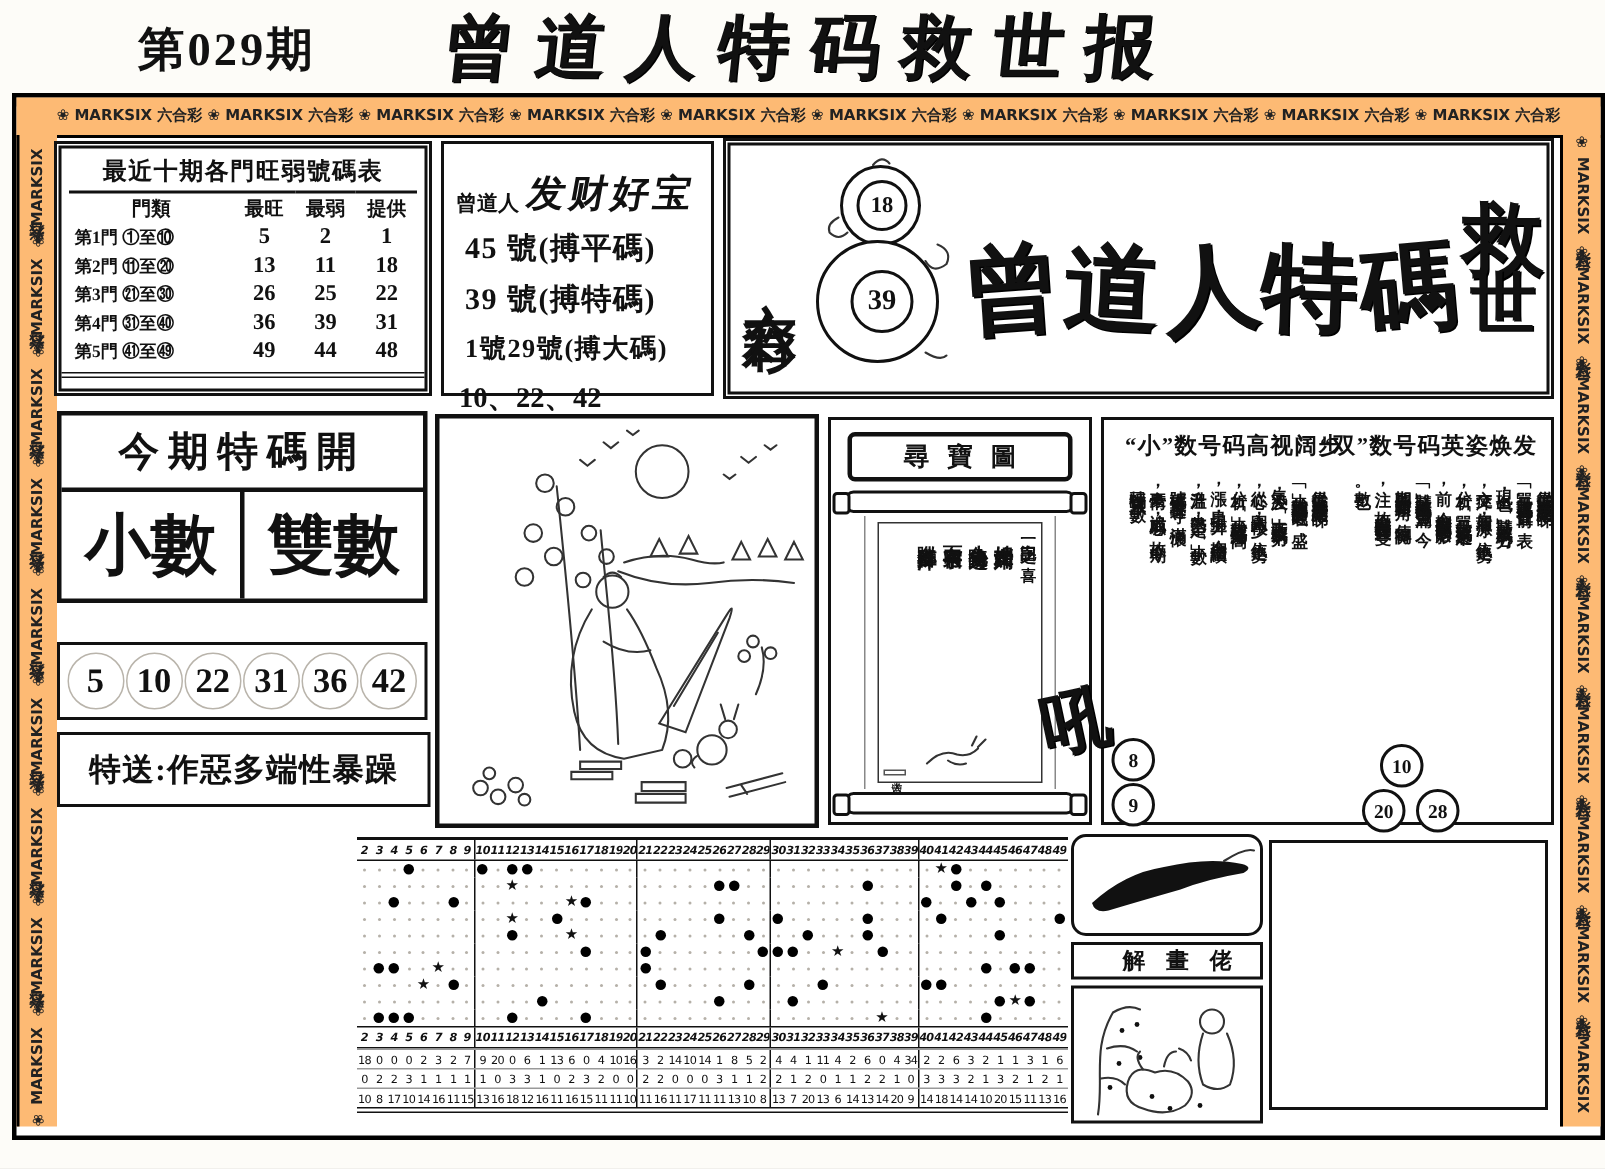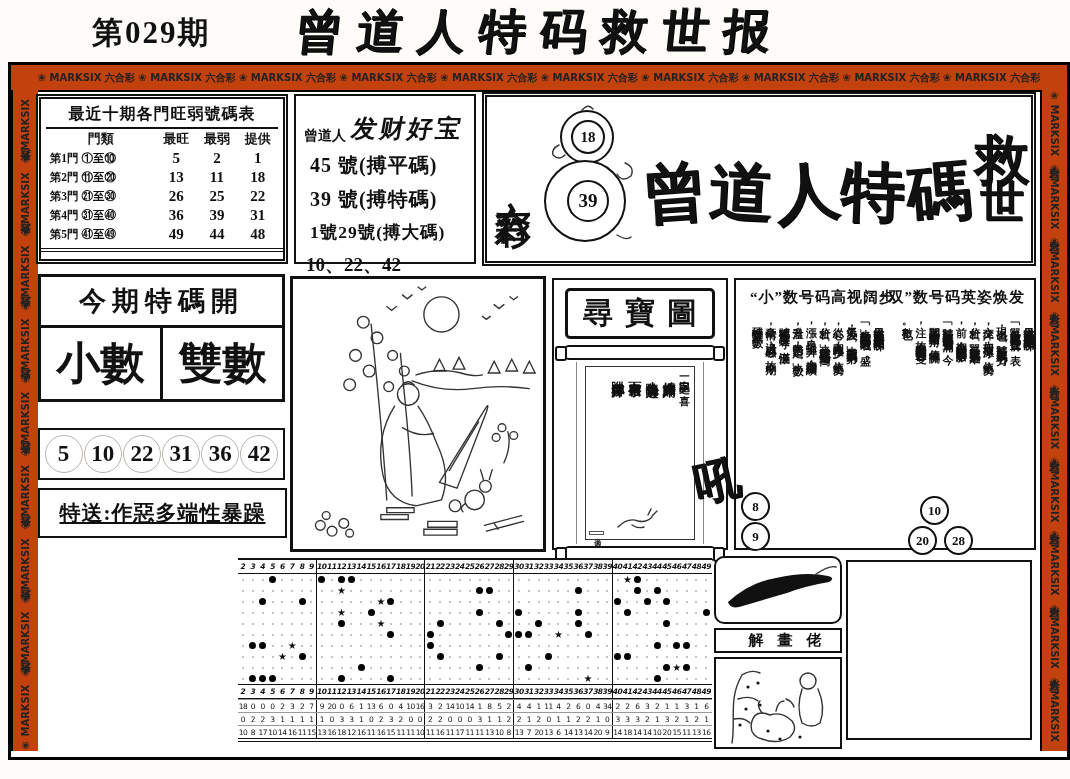--- a/index.html
+++ b/index.html
@@ -6,21 +6,21 @@
   #page{position:relative;width:1070px;height:779px;background:#fdfcf8;overflow:hidden;
         font-family:"Liberation Serif","DejaVu Serif",serif;color:#111;}
   
   .issue{position:absolute;left:92px;top:12px;font-size:31px;font-weight:700;letter-spacing:2px;}
   .big-title{position:absolute;left:250px;top:0px;width:580px;text-align:center;
              font-size:47px;font-weight:900;letter-spacing:14px;transform:skewX(-6deg);
              text-shadow:1px 1px 0 #000;}
   
   .frame{position:absolute;left:8px;top:62px;width:1056px;height:692px;border:3px solid #000;background:#fff;}
   .strip{position:absolute;overflow:hidden;font-family:"DejaVu Sans",sans-serif;
-         font-weight:700;font-size:10px;color:#222;white-space:nowrap;background:#c2410c;}
+         font-weight:700;font-size:10px;color:#222;white-space:nowrap;background:#fdba74;}
   .strip-top{left:0;top:0;right:0;height:25px;line-height:25px;border-bottom:2px solid #000;text-align:center;}
   .strip-left{left:0;top:25px;bottom:6px;width:25px;border-right:2px solid #000;
               writing-mode:vertical-rl;transform:rotate(180deg);line-height:25px;}
   .strip-right{right:0;top:25px;bottom:6px;width:25px;border-left:2px solid #000;
                writing-mode:vertical-rl;line-height:25px;}
   .strip-bottom{left:0;right:0;bottom:0;height:6px;background:#1a1a1a;}
   
   .box{position:absolute;background:#fff;border:2px solid #111;box-sizing:border-box;}
   .dbl{border:5px double #111;}
   
@@ -58,21 +58,21 @@
   .pred-cells{display:flex;height:calc(100% - 51px);}
   .pred-cell{flex:1;display:flex;align-items:center;justify-content:center;font-size:44px;font-weight:900;}
   .pred-cell+.pred-cell{border-left:3px solid #111;}
   .numrow{display:flex;align-items:center;justify-content:space-around;height:100%;padding:0 4px;}
   .numball{width:36px;height:36px;border:1.5px solid #b9b4ab;border-radius:50%;display:flex;
            align-items:center;justify-content:center;font-size:23px;font-weight:700;}
   .special{display:flex;align-items:center;justify-content:center;height:100%;
            font-size:21px;font-weight:900;letter-spacing:1px;white-space:nowrap;}
   
   .plaque{width:132px;margin:8px auto 6px;border:3px solid #111;border-radius:5px;text-align:center;
-          font-size:30px;font-weight:900;letter-spacing:12px;padding:2px 0 2px 12px;}
+          font-size:17px;font-weight:900;letter-spacing:12px;padding:2px 0 2px 12px;}
   .roller{width:150px;height:11px;border:2px solid #111;border-radius:6px;margin:0 auto;background:#fff;position:relative;}
   .roller:before,.roller:after{content:"";position:absolute;top:-1px;width:8px;height:11px;border:2px solid #111;border-radius:3px;background:#fff;}
   .roller:before{left:-10px;} .roller:after{right:-10px;}
   .sheet{width:126px;margin:2px auto;border-left:1px solid #888;border-right:1px solid #888;padding:4px 0;}
   .spanel{position:relative;width:108px;height:172px;margin:0 auto;border:1.5px solid #333;}
   .scols{position:absolute;inset:4px;writing-mode:vertical-rl;text-align:left;}
   .scol{font-size:13px;font-weight:700;line-height:1.08;margin-left:3px;letter-spacing:1px;}
   .scol.first{font-size:10.5px;font-weight:700;}
   .ssig{position:absolute;left:3px;bottom:4px;writing-mode:vertical-rl;font-size:8px;border:1px solid #555;padding:1px;}
   .srabbit{position:absolute;left:26px;bottom:6px;}
@@ -218,21 +218,21 @@
   <div class="box" style="left:38px;top:428px;width:247px;height:52px;">
     <div class="numrow">
         <div class="numball">5</div>
         <div class="numball">10</div>
         <div class="numball">22</div>
         <div class="numball">31</div>
         <div class="numball">36</div>
         <div class="numball">42</div>
       </div>
   </div>
-  <div class="box" style="left:38px;top:488px;width:249px;height:50px;text-decoration:underline;">
+  <div class="box" style="left:38px;top:488px;width:249px;height:50px;">
     <div class="special">特送:作惡多端性暴躁</div>
   </div>
 
   <div class="box" style="left:290px;top:276px;width:256px;height:276px;border-width:3px;">
     <svg viewBox="0 0 256 276" width="250" height="270">
       <circle class="sk" cx="152" cy="36" r="18"></circle>
       <path class="sk" d="M112 16 l5 4 5-4 M96 28 l5 4 5-4 M128 8 l4 3 4-3 M206 26 l5 4 5-4 M222 18 l4 3 4-3 M194 38 l4 3 4-3"></path>
       <path class="sk" d="M126 98 q24 -8 46 -2 q14 4 22 2"></path>
       <path class="sk" d="M122 104 q30 12 62 8 q30 -4 58 0"></path>
       <path class="sk" d="M150 82 l6 12 h-12 z M170 80 l6 12 h-12 z M206 84 l6 12 h-12 z M224 82 l6 12 h-12 z M242 84 l6 12 h-12 z"></path>

